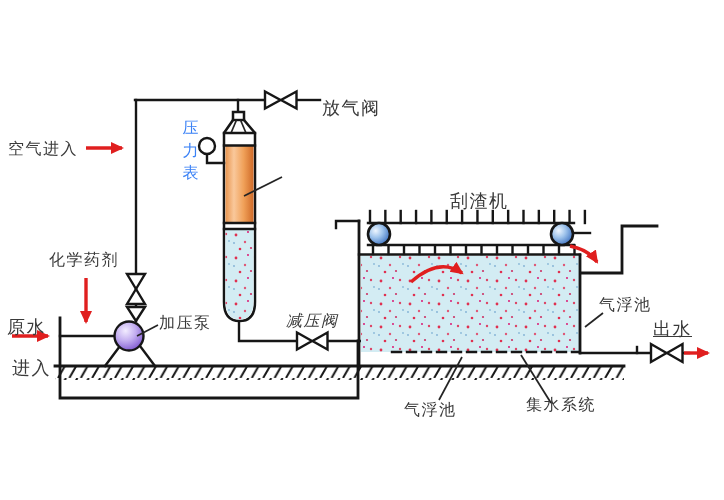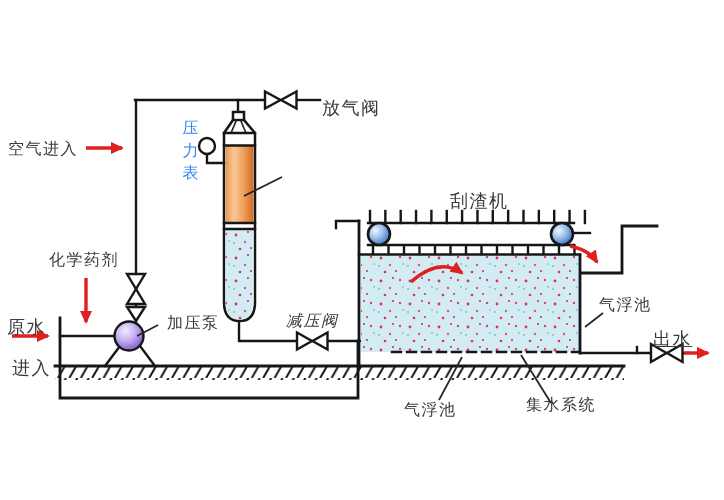--- a/index.html
+++ b/index.html
@@ -188,20 +188,20 @@
   </g>
 </svg>
 
 <div class="lbl" style="left:8px;top:140px;">空气进入</div>
 <div class="v-lbl" style="left:181px;top:117px;">压力表</div>
 <div class="lbl big" style="left:322px;top:90px;">放气阀</div>
 <div class="lbl big" style="left:450px;top:183px;">刮渣机</div>
 <div class="lbl" style="left:49px;top:251px;">化学药剂</div>
 <div class="lbl big" style="left:7px;top:309px;text-align:center;">原水</div>
 <div class="lbl big" style="left:12px;top:350px;">进入</div>
-<div class="lbl" style="left:167px;top:314px;">加压泵</div>
+<div class="lbl" style="left:159px;top:314px;">加压泵</div>
 <div class="lbl" style="left:286px;top:312px;font-style:italic;">减压阀</div>
 <div class="lbl" style="left:599px;top:296px;">气浮池</div>
-<div class="lbl big" style="left:653px;top:321px;text-decoration:underline;">出水</div>
+<div class="lbl big" style="left:653px;top:311px;text-decoration:underline;">出水</div>
 <div class="lbl" style="left:404px;top:401px;">气浮池</div>
 <div class="lbl" style="left:526px;top:396px;">集水系统</div>
 
 </div>
 
 </body></html>

